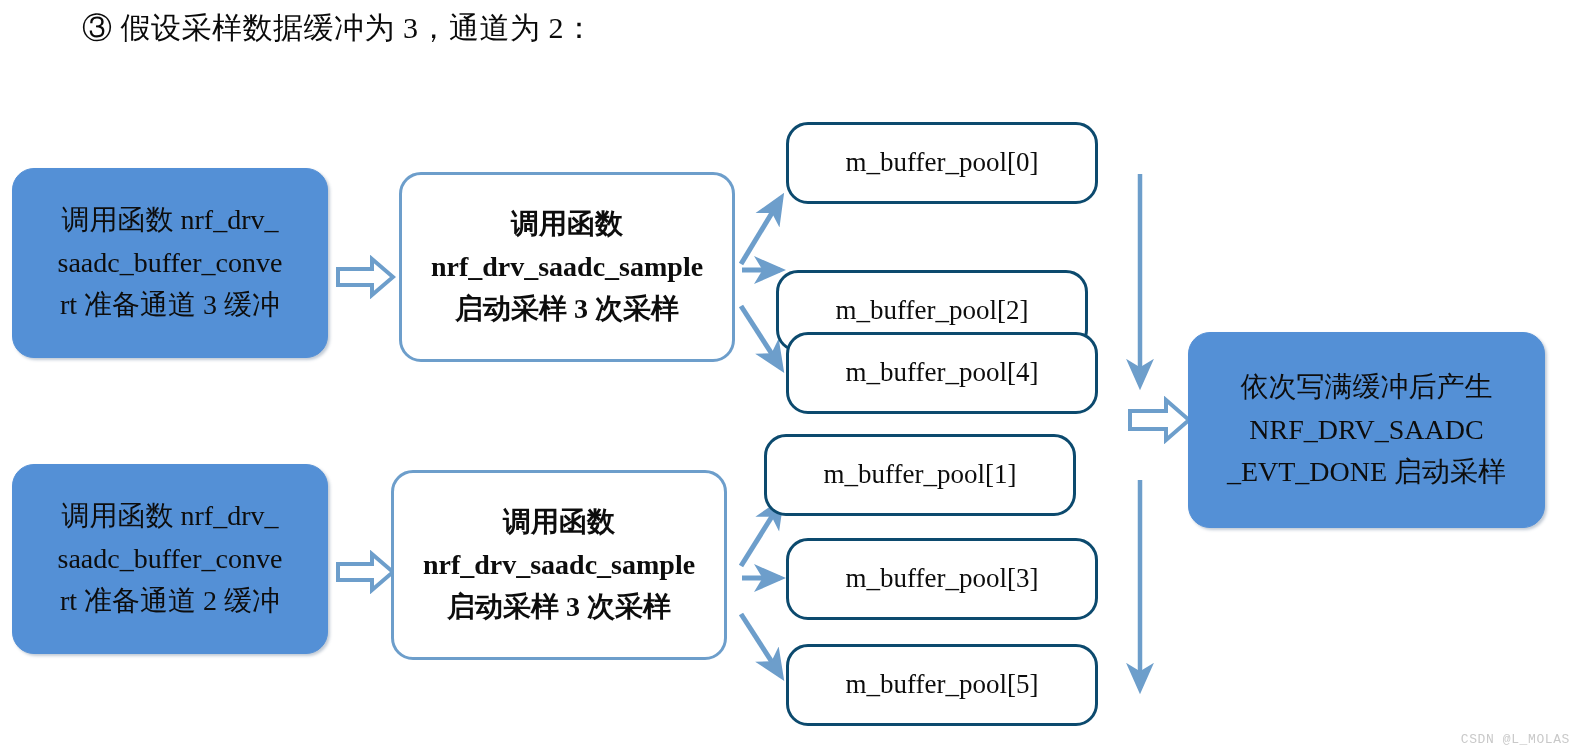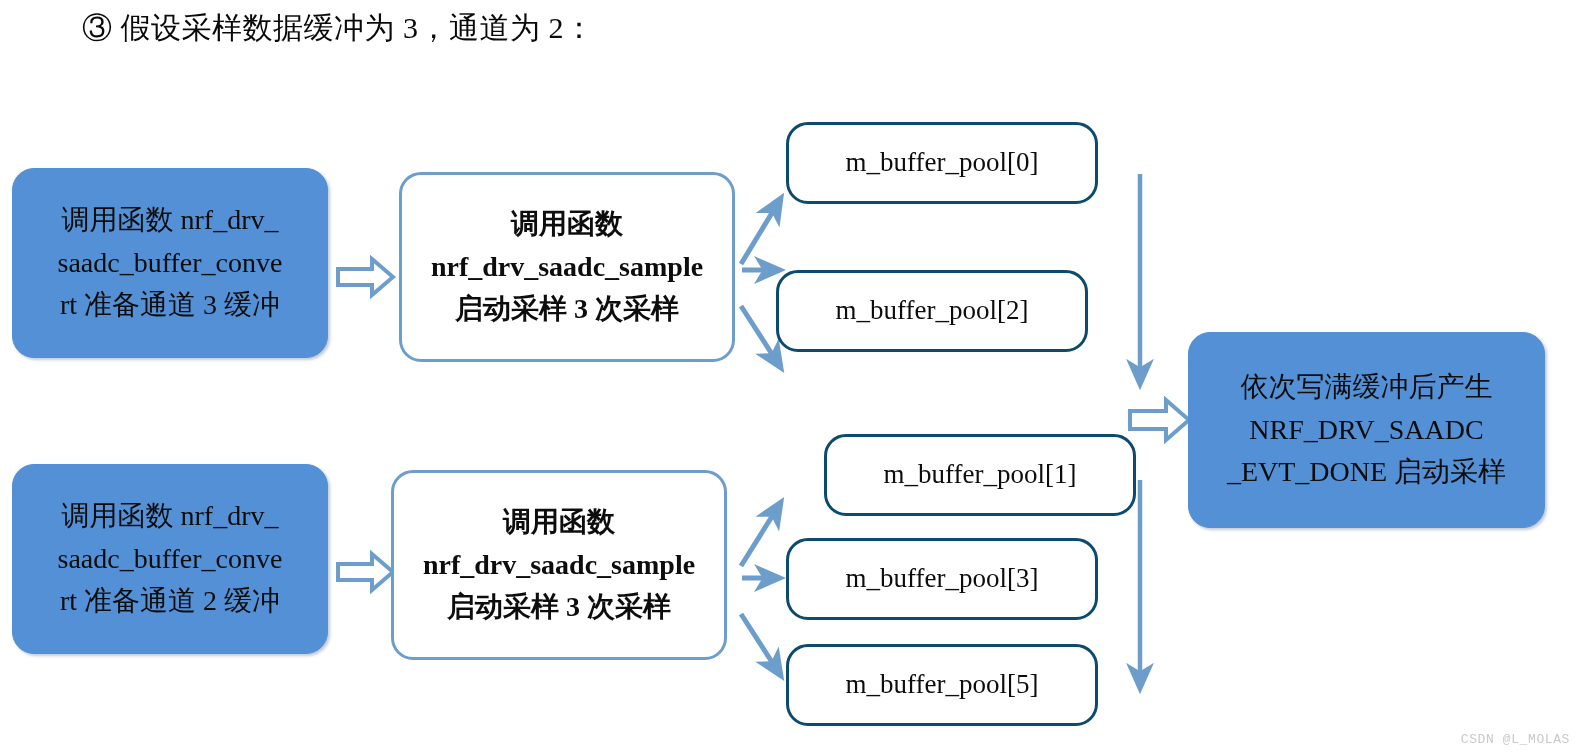--- a/index.html
+++ b/index.html
@@ -145,20 +145,23 @@
       <line x1="3" y1="6" x2="43" y2="68" stroke="#6d9ecb" stroke-width="5" marker-end="url(#ah3)"></line>
     </svg>
   </div>
 
   <div class="node node-pool box-pool" style="left:786px; top:122px; width:312px; height:82px;">
     <span class="line">m_buffer_pool[0]</span>
   </div>
   <div class="node node-pool box-pool" style="left:776px; top:228px; width:312px; height:82px;margin-top:42px;">
     <span class="line">m_buffer_pool[2]</span>
   </div>
+  <div class="node node-pool box-pool" style="left:786px; top:332px; width:312px; height:82px;">
+    <span class="line">m_buffer_pool[4]</span>
+  </div>
 
   <div class="thin-arrow" style="left:1122px; top:172px;">
     <svg width="40" height="230" viewBox="0 0 40 230">
       <defs>
         <marker id="ahv1" markerWidth="8" markerHeight="8" refX="5.6" refY="3.6" orient="auto">
           <path d="M0,0.5 L7.0,3.6 L0,6.7 L1.9,3.6 Z" fill="#6d9ecb"></path>
         </marker>
       </defs>
       <line x1="18" y1="2" x2="18" y2="212" stroke="#6d9ecb" stroke-width="4.5" marker-end="url(#ahv1)"></line>
     </svg>
@@ -208,21 +211,21 @@
     <svg width="52" height="80" viewBox="0 0 52 80">
       <defs>
         <marker id="ah6" markerWidth="7" markerHeight="7" refX="5.2" refY="3.2" orient="auto">
           <path d="M0,0.4 L6.4,3.2 L0,6.0 L1.7,3.2 Z" fill="#6d9ecb"></path>
         </marker>
       </defs>
       <line x1="3" y1="6" x2="43" y2="68" stroke="#6d9ecb" stroke-width="5" marker-end="url(#ah6)"></line>
     </svg>
   </div>
 
-  <div class="node node-pool box-pool" style="left:824px; top:434px; width:312px; height:82px;">
+  <div class="node node-pool box-pool" style="left:764px; top:434px; width:312px; height:82px;">
     <span class="line">m_buffer_pool[1]</span>
   </div>
   <div class="node node-pool box-pool" style="left:786px; top:538px; width:312px; height:82px;">
     <span class="line">m_buffer_pool[3]</span>
   </div>
   <div class="node node-pool box-pool" style="left:786px; top:644px; width:312px; height:82px;">
     <span class="line">m_buffer_pool[5]</span>
   </div>
 
   <div class="thin-arrow" style="left:1122px; top:478px;">

